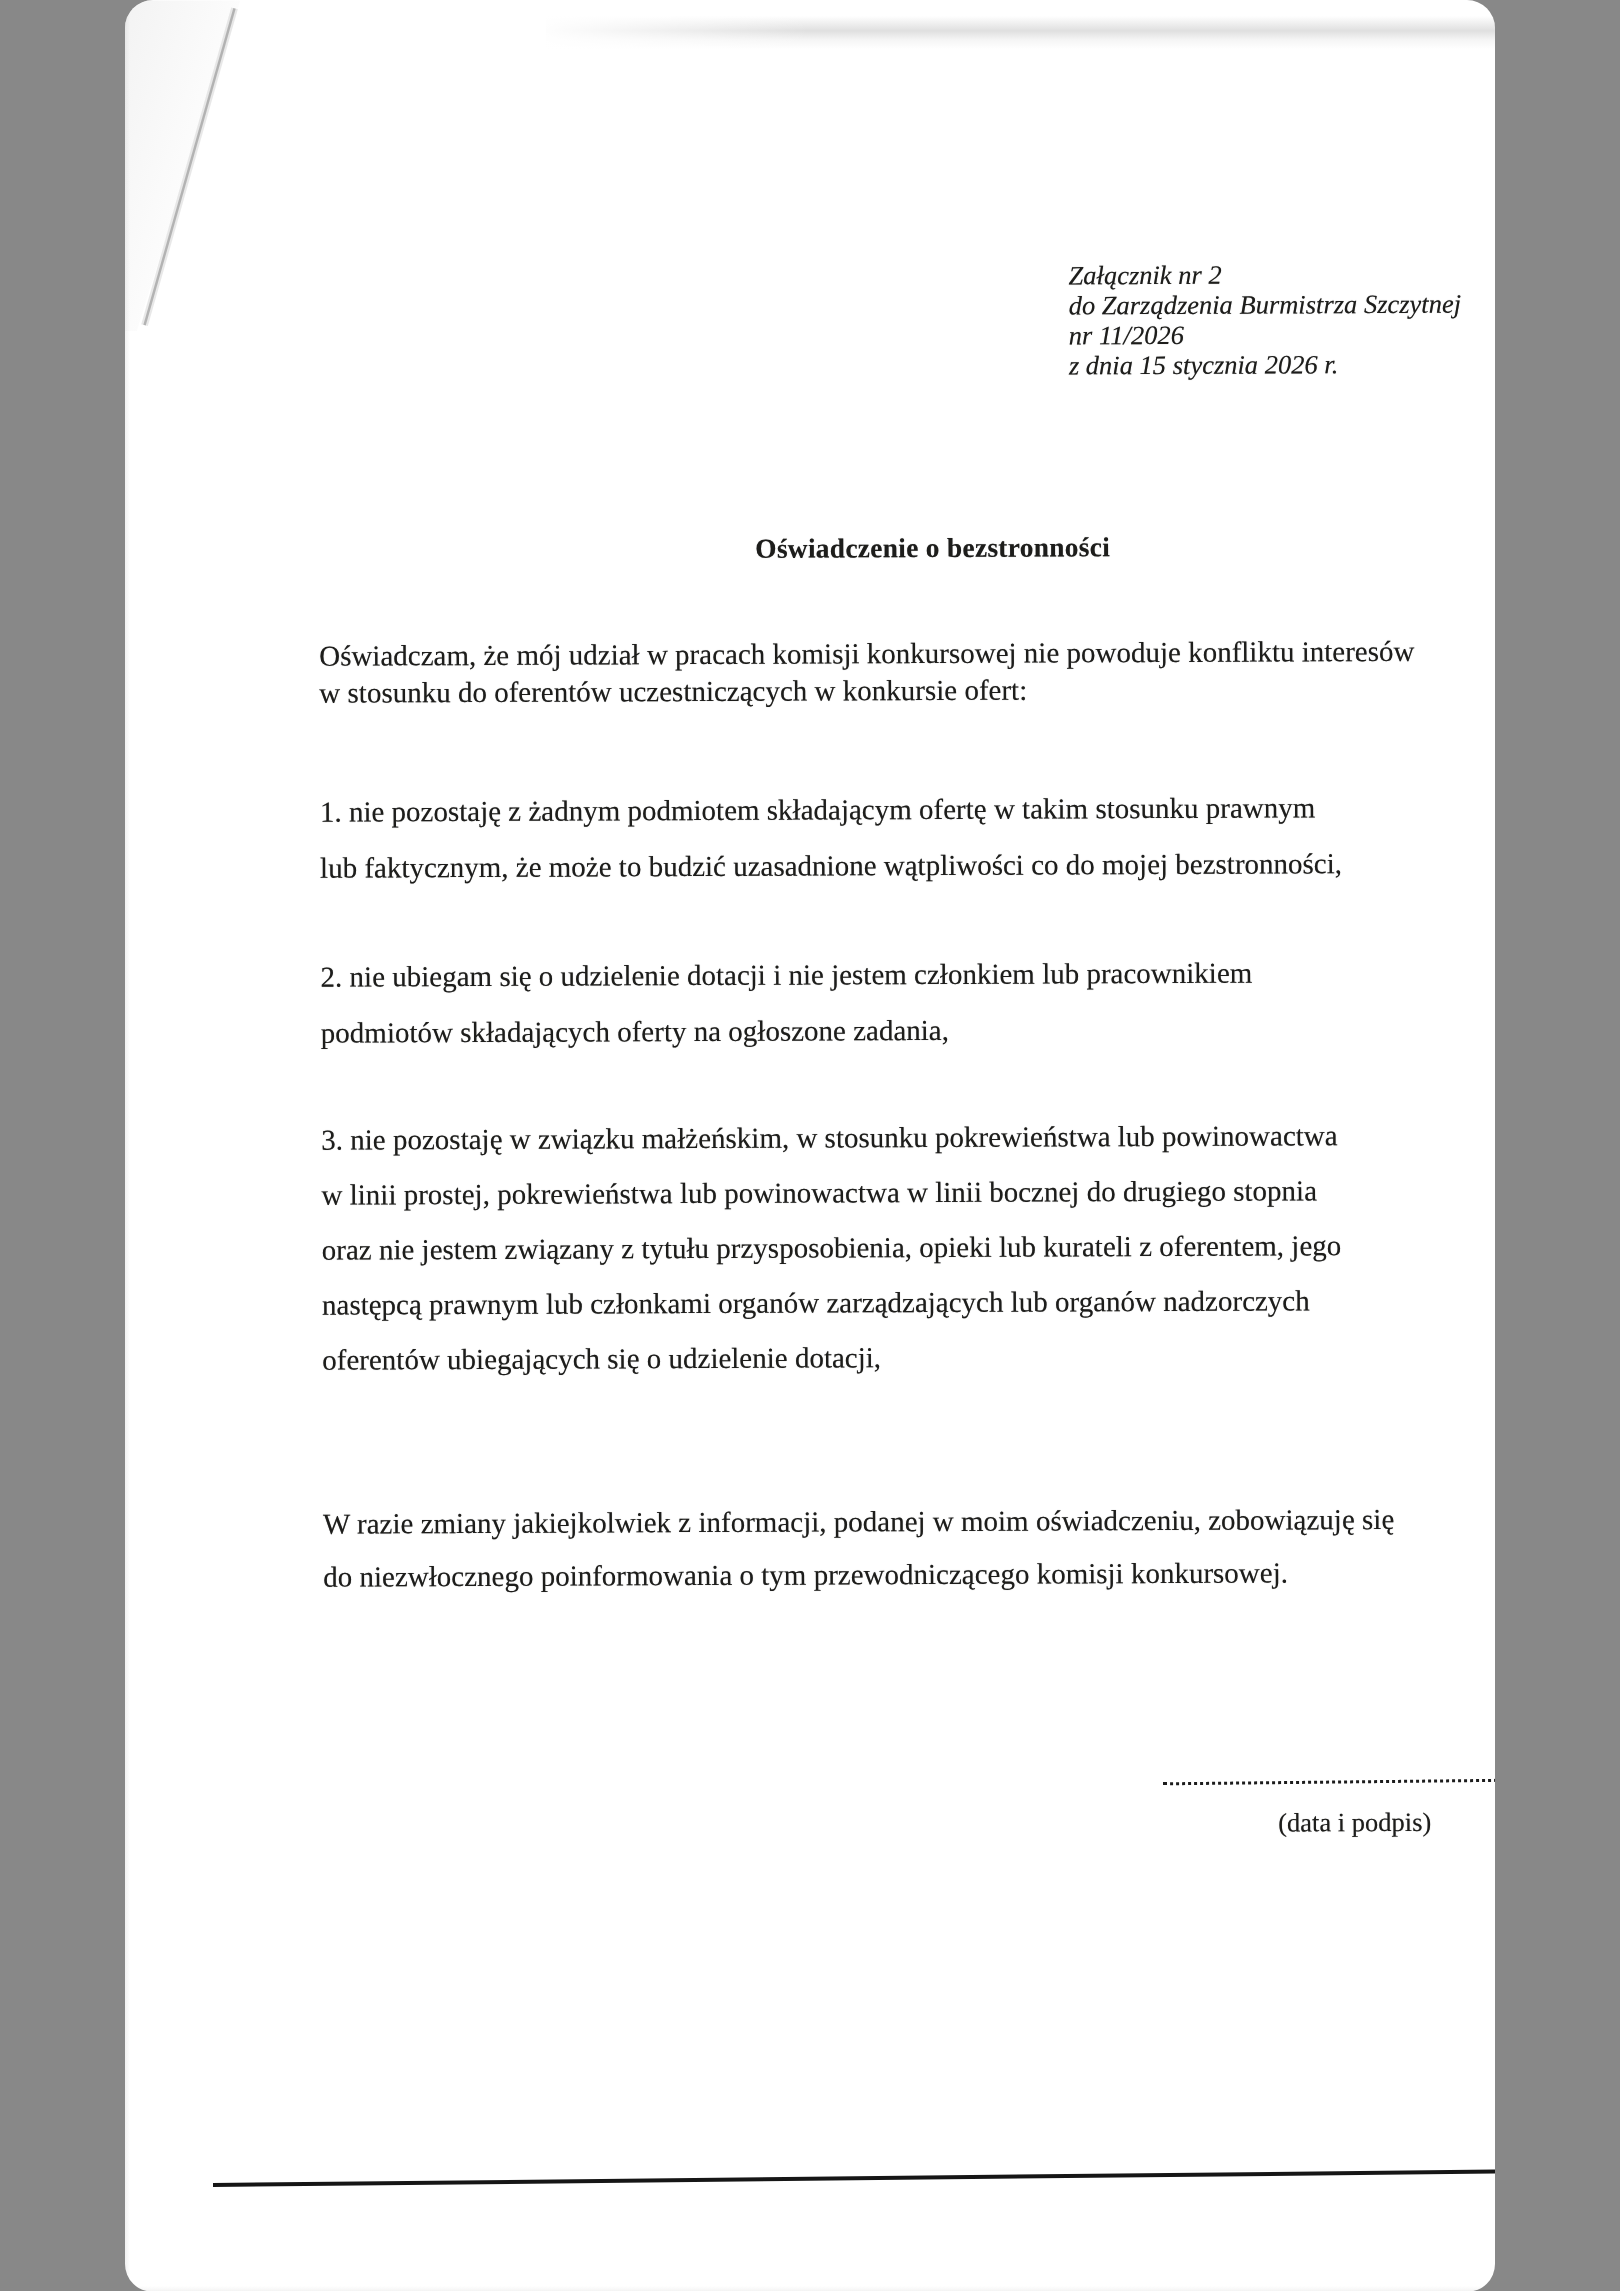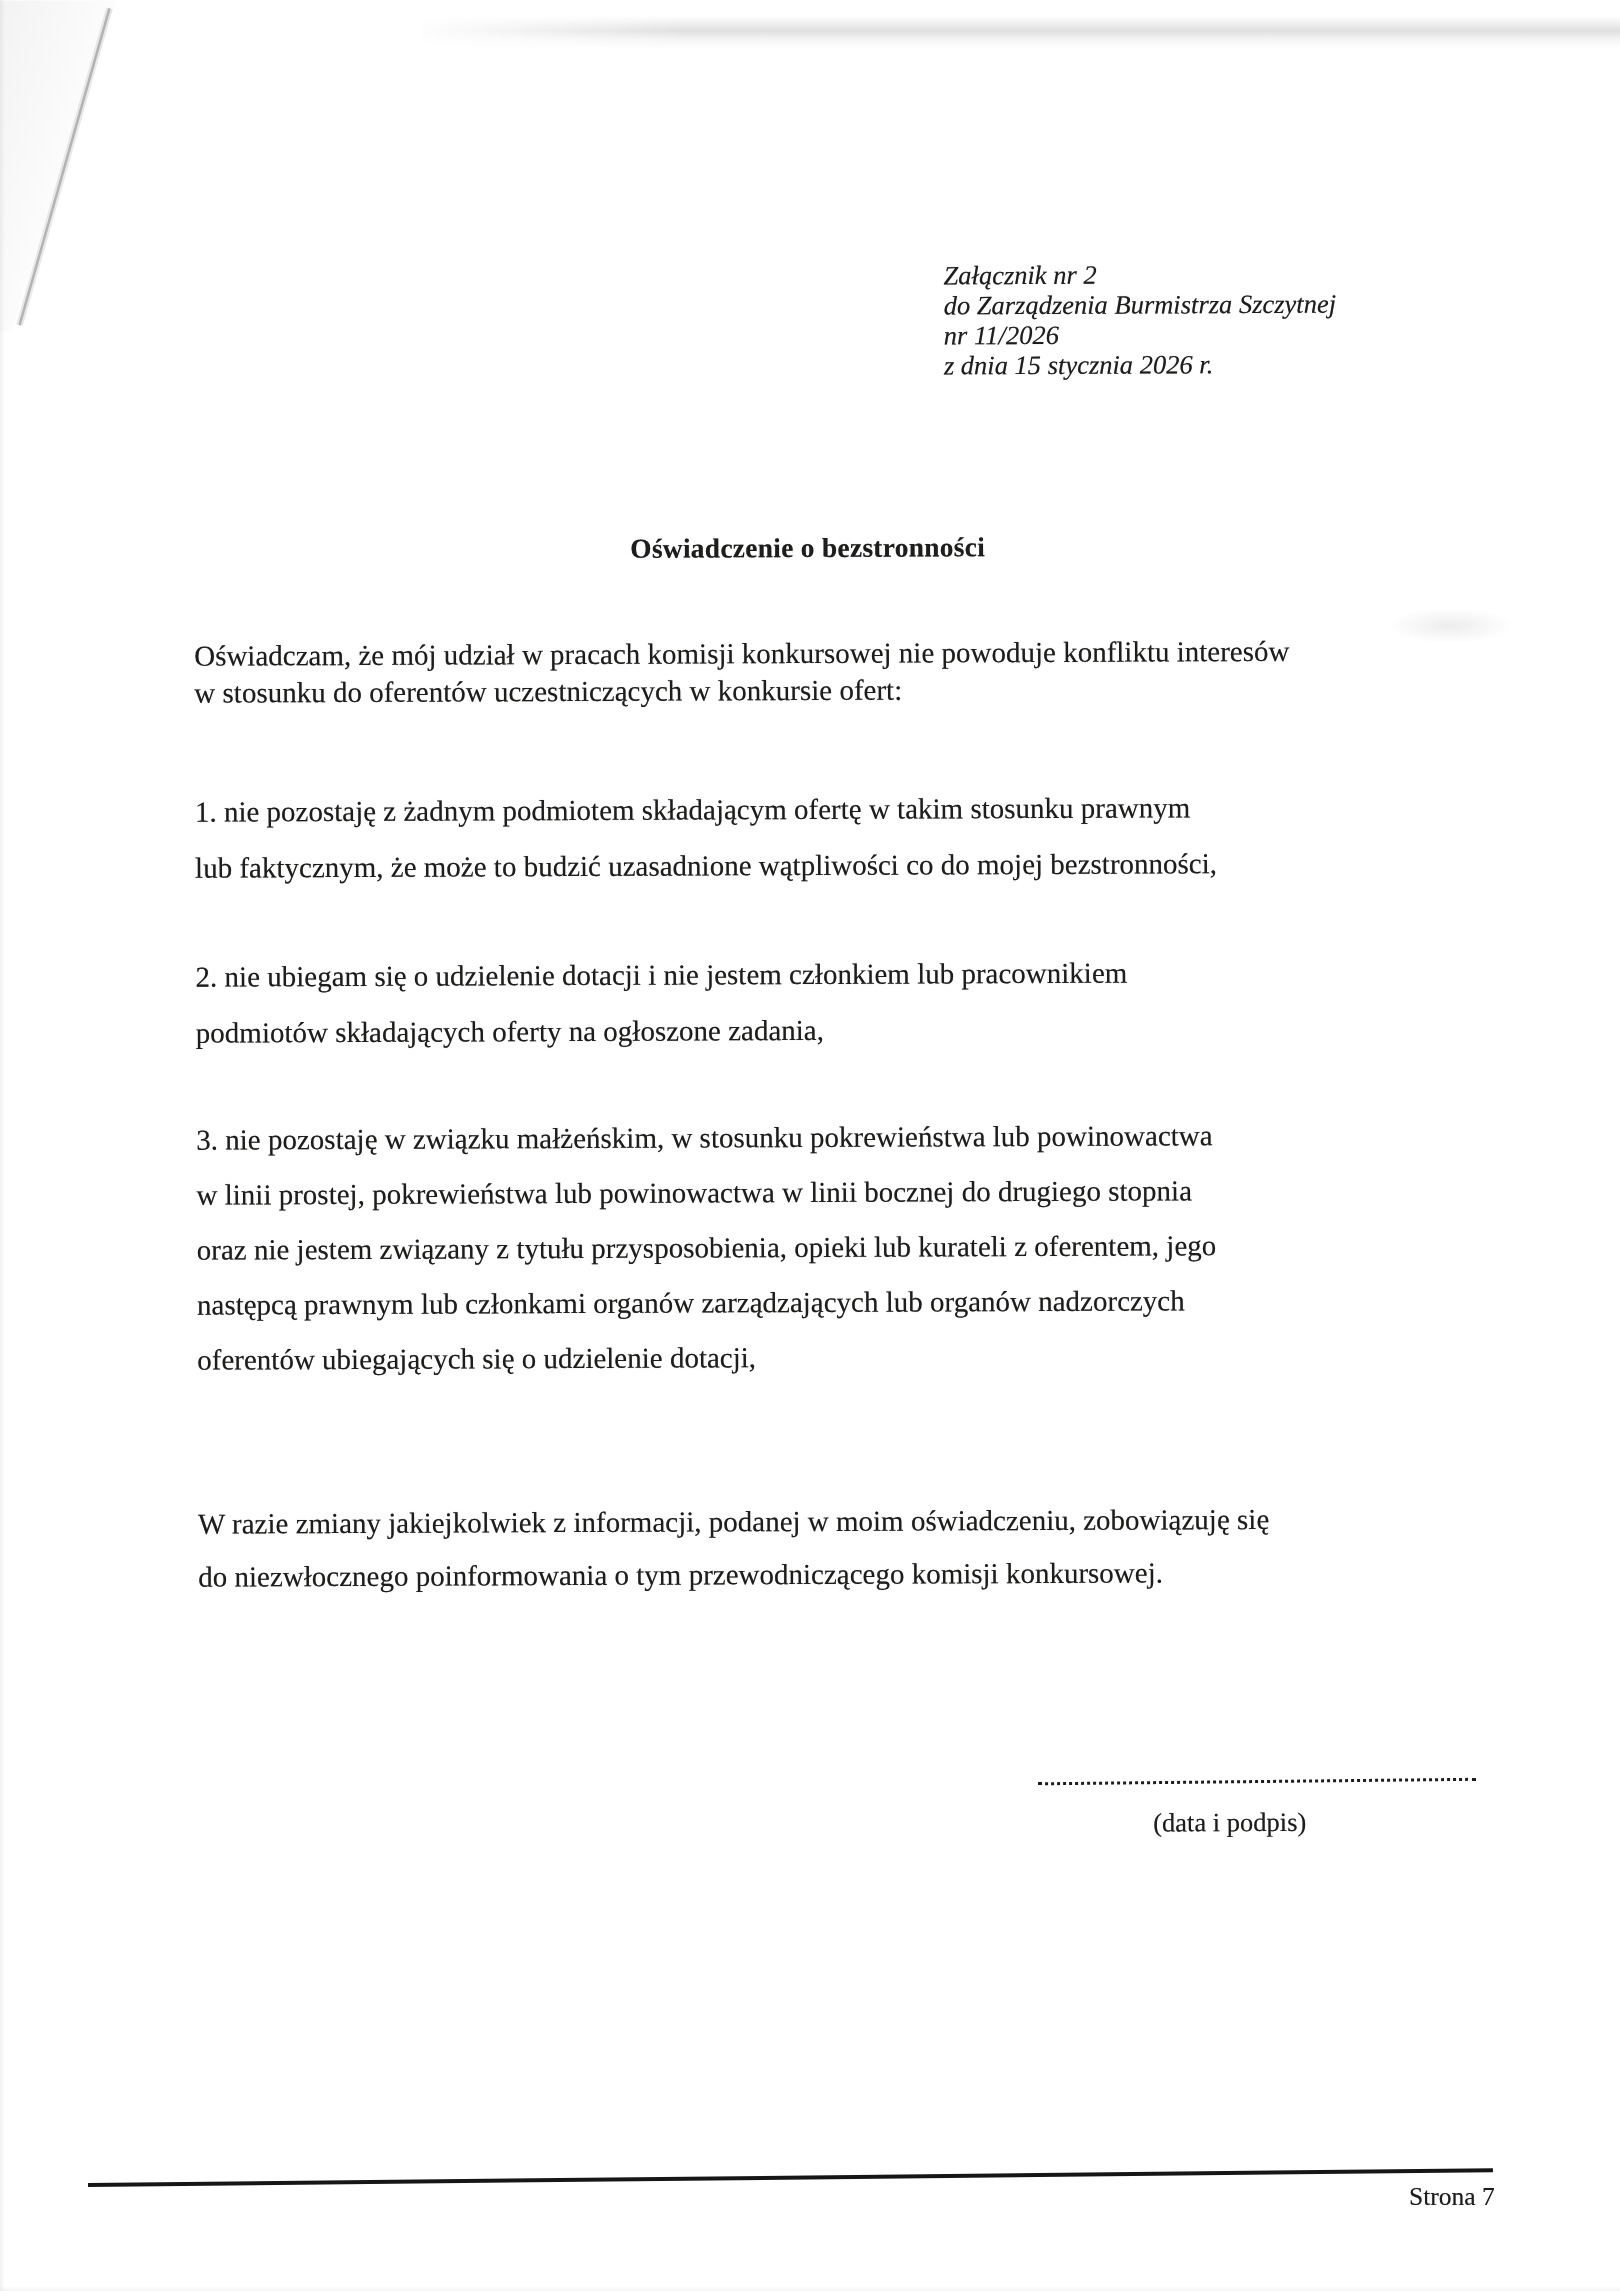--- a/index.html
+++ b/index.html
@@ -1,23 +1,24 @@
 <!DOCTYPE html>
 <html lang="pl"><head>
 <meta charset="utf-8">
 <style>
   html,body{margin:0;padding:0;background:#888;}
   .page{
     position:relative;
-    width:1620px;height:2292px;
+    width:1370px;height:2292px;
     margin:0 auto;
     background:#ffffff;
     overflow:hidden;
     font-family:"Liberation Serif","DejaVu Serif",serif;
     color:#1d1d1b;
+    border-radius:28px;
   }
   
   .scan-top-band{
     position:absolute;left:421px;top:15.7px;width:1199px;height:33px;
     background:
       linear-gradient(to right, rgba(255,255,255,0.95), rgba(255,255,255,0) 22%),
       linear-gradient(to bottom, rgba(255,255,255,0) 0%, rgba(150,150,150,0.30) 45%, rgba(185,185,185,0.14) 72%, rgba(255,255,255,0) 100%);
     pointer-events:none;
   }
   .corner-fold-svg{position:absolute;left:0;top:0;pointer-events:none;}

